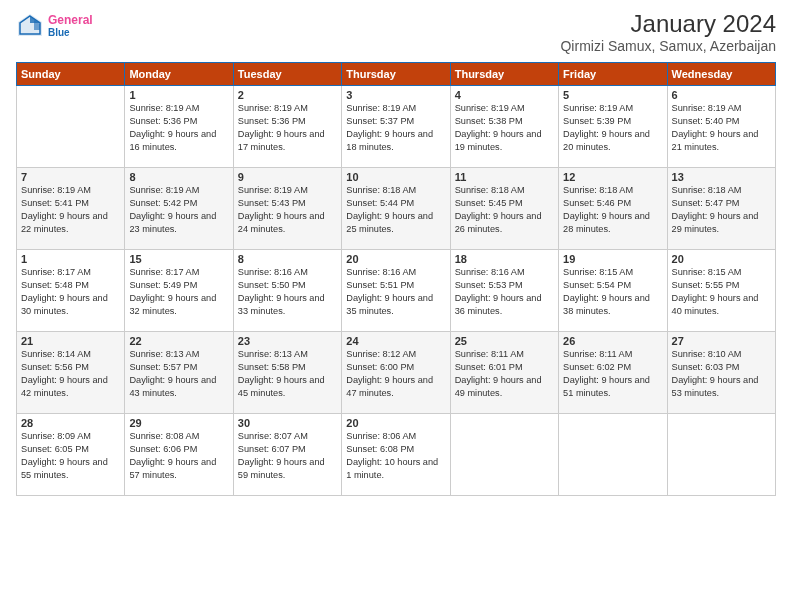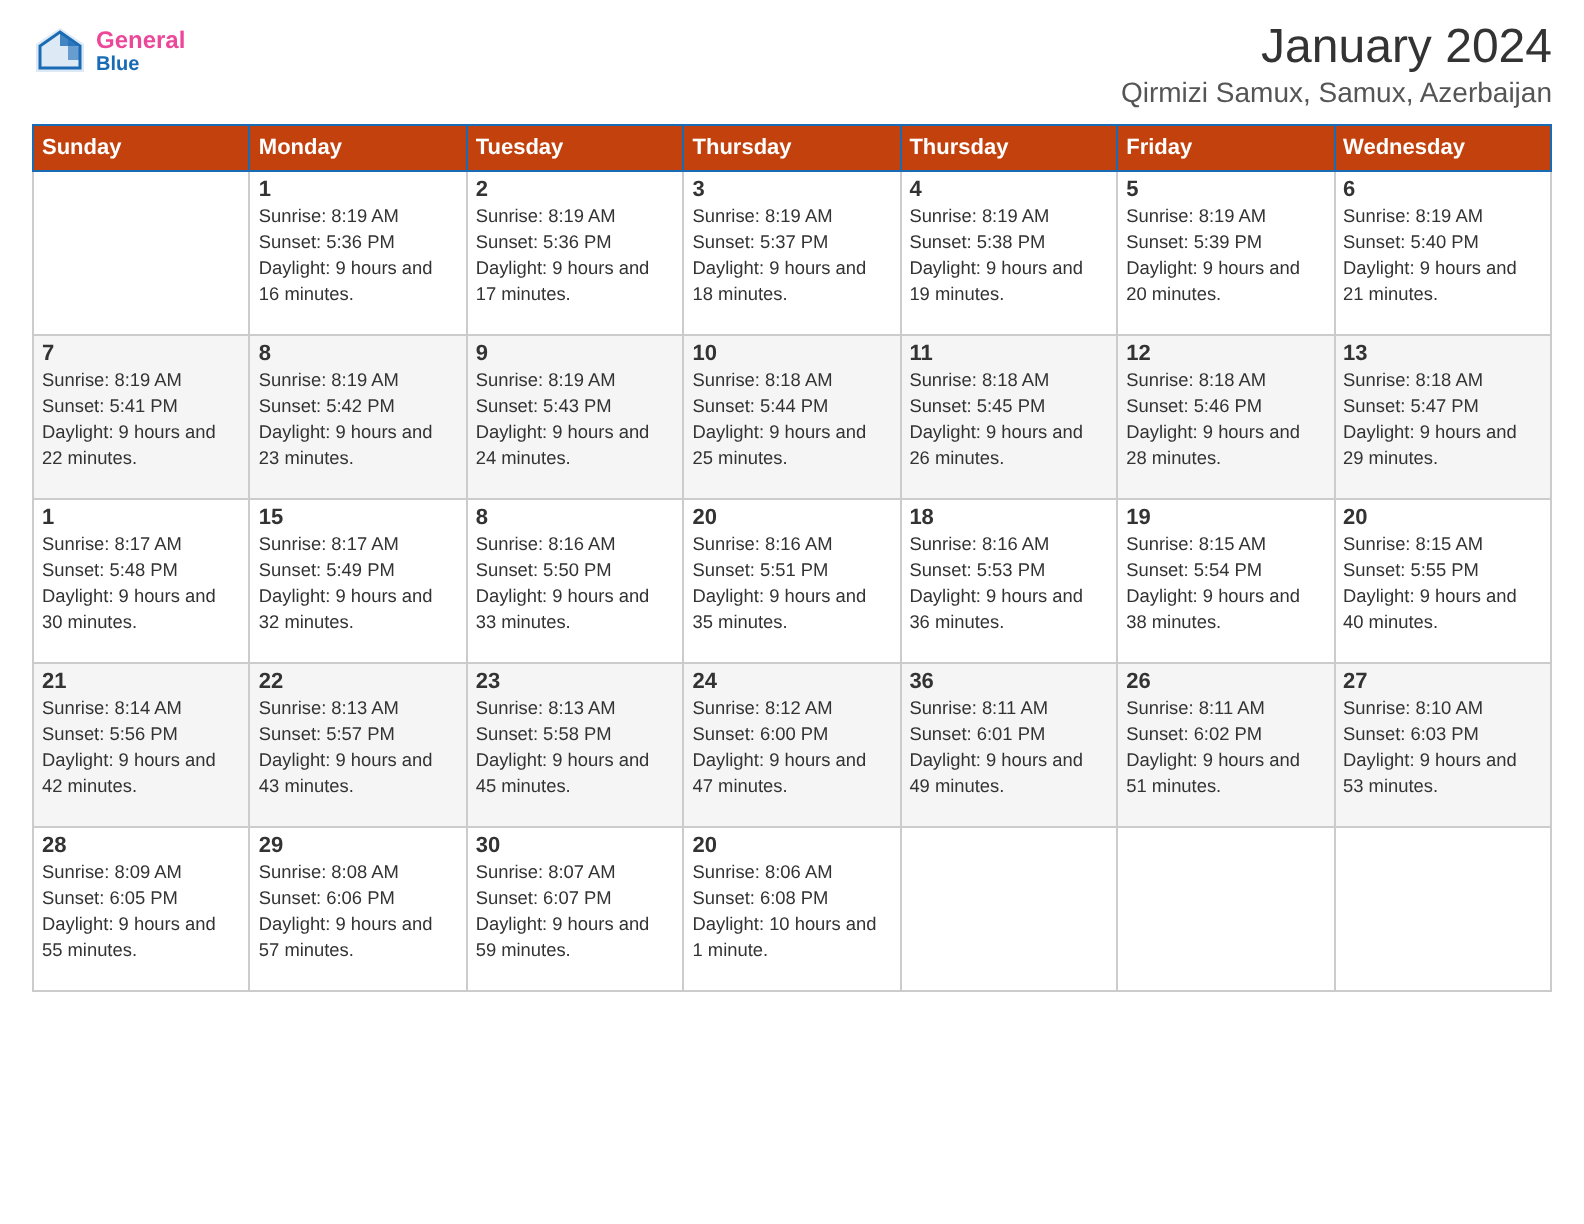--- a/index.html
+++ b/index.html
@@ -233,21 +233,21 @@
           </td>
           <td>
             <span class="day-number">23</span>
             <div class="day-info">Sunrise: 8:13 AM<br>Sunset: 5:58 PM<br>Daylight: 9 hours and 45 minutes.</div>
           </td>
           <td>
             <span class="day-number">24</span>
             <div class="day-info">Sunrise: 8:12 AM<br>Sunset: 6:00 PM<br>Daylight: 9 hours and 47 minutes.</div>
           </td>
           <td>
-            <span class="day-number">36</span>
+            <span class="day-number">25</span>
             <div class="day-info">Sunrise: 8:11 AM<br>Sunset: 6:01 PM<br>Daylight: 9 hours and 49 minutes.</div>
           </td>
           <td>
             <span class="day-number">26</span>
             <div class="day-info">Sunrise: 8:11 AM<br>Sunset: 6:02 PM<br>Daylight: 9 hours and 51 minutes.</div>
           </td>
           <td>
             <span class="day-number">27</span>
             <div class="day-info">Sunrise: 8:10 AM<br>Sunset: 6:03 PM<br>Daylight: 9 hours and 53 minutes.</div>
           </td>

